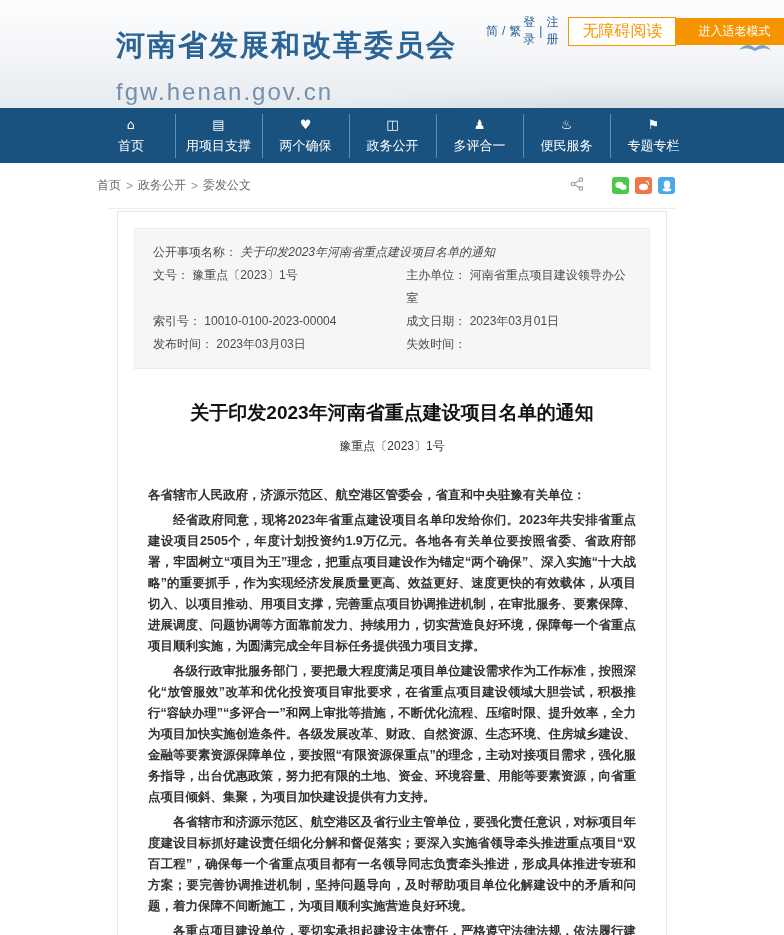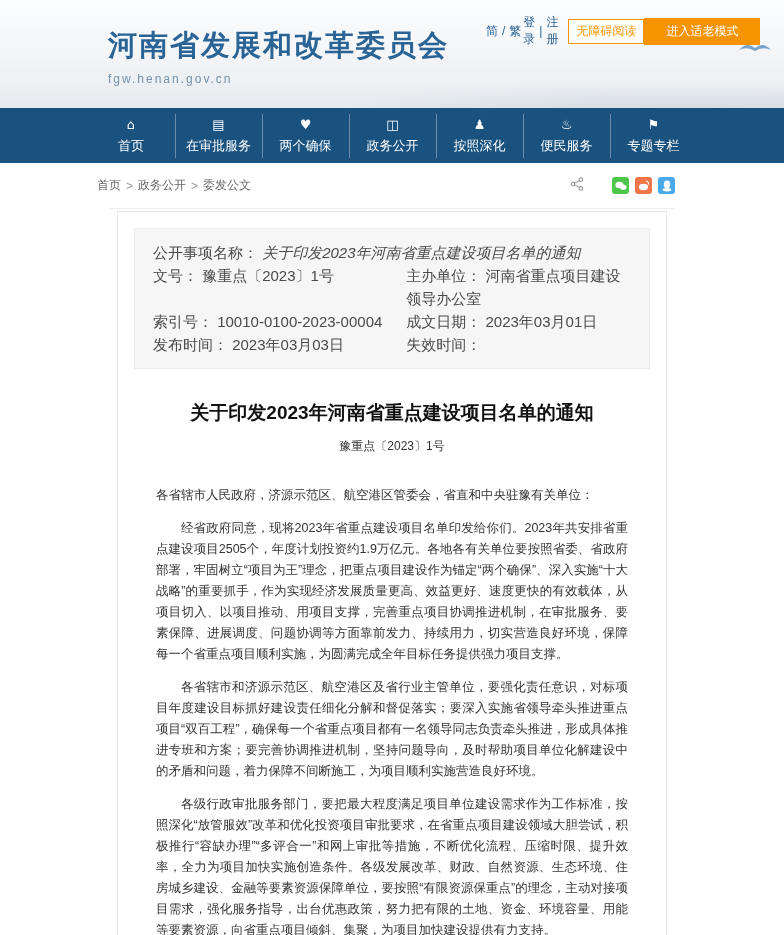--- a/index.html
+++ b/index.html
@@ -8,30 +8,30 @@
 
   
   .banner {
     position:relative; width:784px; height:108px; overflow:hidden;
     background:
       radial-gradient(90% 70% at 88% 120%, rgba(150,168,185,.40), transparent 62%),
       radial-gradient(70% 45% at 8% 125%, rgba(165,180,195,.30), transparent 60%),
       radial-gradient(55% 35% at 45% 130%, rgba(170,185,198,.25), transparent 60%),
       linear-gradient(180deg,#fcfdfe 0%,#f2f4f7 55%,#e6ebef 100%);
   }
-  .logo-block { position:absolute; left:108px; top:26px; }
+  .logo-block { position:absolute; left:116px; top:26px; }
   .site-title { font-size:29px; font-weight:bold; color:#2a6496; letter-spacing:2px; }
-  .site-url { font-size:12px; color:#7490ab; letter-spacing:2px; margin-top:6px; }
+  .site-url { font-size:24px; color:#7490ab; letter-spacing:2px; margin-top:12px; }
 
   .top-right { position:absolute; top:20px; right:76px; width:224px; }
   .top-links { display:flex; align-items:center; justify-content:flex-start; font-size:12px; height:22px; }
   .top-links a { color:#2a6496; text-decoration:none; margin:0 2px; cursor:pointer; }
   .top-links .sep { color:#2a6496; margin:0 2px; }
   .btn-access {
-    margin-left:8px; font-size:12px; padding:3px 7px; background:#fff;
+    margin-left:8px; font-size:16px; padding:3px 13px; background:#fff;
     border:1px solid #f59400; color:#f59400; cursor:pointer; white-space:nowrap;
   }
   .btn-elder {
     font-size:12px; padding:4px 21px; background:#f59400; border:1px solid #f59400;
     color:#fff; cursor:pointer; white-space:nowrap;
   }
   .search-box {
     margin-top:7px; width:222px; height:33px; background:#fff; border:1px solid #d9dde2;
     display:flex; align-items:center; padding:0 8px;
   }
@@ -70,33 +70,33 @@
   .sq-weibo { background:#f0764a; }
   .sq-qq { background:#4aa9e9; }
 
   
   .card {
     width:550px; margin:2px auto 0; background:#fff; border:1px solid #e7e7e7;
     padding:16px 16px 30px; min-height:712px;
   }
   .meta-box {
     background:#f6f6f7; border:1px solid #ededee; padding:12px 18px 12px;
-    font-size:15px; color:#4a4a4a; line-height:23px;
+    font-size:12px; color:#4a4a4a; line-height:23px;
   }
   .meta-row-full { display:block; }
   .meta-grid { display:grid; grid-template-columns:53% 47%; }
   .meta-label { color:#4a4a4a; }
   .meta-val { color:#4a4a4a; }
   .meta-val.italic { font-style:italic; }
 
   .doc-title { text-align:center; font-size:19px; font-weight:bold; color:#111; margin:30px 20px 12px; line-height:27px; }
   .doc-number { text-align:center; font-size:12px; color:#333; margin-bottom:30px; }
 
   .doc-body { font-size:12.5px; color:#333; line-height:21px; text-align:justify; padding:0 10px; }
-  .doc-body p { text-indent:2em; margin:12px; }
+  .doc-body p { text-indent:2em; margin:4px;font-weight:bold; }
   .doc-body .salutation { text-indent:0; }
 </style>
 </head>
 <body>
 
 <div class="page">
 
   <div class="banner">
     <div class="logo-block">
       <div class="site-title">河南省发展和改革委员会</div>
@@ -124,33 +124,33 @@
   </div>
 
   <div class="nav">
     <div class="nav-inner">
       <div class="nav-item">
         <span class="nav-icon">⌂</span>
         <span class="nav-label">首页</span>
       </div>
       <div class="nav-item">
         <span class="nav-icon">▤</span>
-        <span class="nav-label">在审批服务</span>
+        <span class="nav-label">用项目支撑</span>
       </div>
       <div class="nav-item">
         <span class="nav-icon">♥</span>
         <span class="nav-label">两个确保</span>
       </div>
       <div class="nav-item">
         <span class="nav-icon">◫</span>
         <span class="nav-label">政务公开</span>
       </div>
       <div class="nav-item">
         <span class="nav-icon">♟</span>
-        <span class="nav-label">按照深化</span>
+        <span class="nav-label">多评合一</span>
       </div>
       <div class="nav-item">
         <span class="nav-icon">♨</span>
         <span class="nav-label">便民服务</span>
       </div>
       <div class="nav-item">
         <span class="nav-icon">⚑</span>
         <span class="nav-label">专题专栏</span>
       </div>
     </div>
@@ -231,20 +231,20 @@
         </div>
       </div>
     </div>
 
     <h1 class="doc-title">关于印发2023年河南省重点建设项目名单的通知</h1>
     <div class="doc-number">豫重点〔2023〕1号</div>
 
     <div class="doc-body">
       <p class="salutation">各省辖市人民政府，济源示范区、航空港区管委会，省直和中央驻豫有关单位：</p>
       <p>经省政府同意，现将2023年省重点建设项目名单印发给你们。2023年共安排省重点建设项目2505个，年度计划投资约1.9万亿元。各地各有关单位要按照省委、省政府部署，牢固树立“项目为王”理念，把重点项目建设作为锚定“两个确保”、深入实施“十大战略”的重要抓手，作为实现经济发展质量更高、效益更好、速度更快的有效载体，从项目切入、以项目推动、用项目支撑，完善重点项目协调推进机制，在审批服务、要素保障、进展调度、问题协调等方面靠前发力、持续用力，切实营造良好环境，保障每一个省重点项目顺利实施，为圆满完成全年目标任务提供强力项目支撑。</p>
+      <p>各级行政审批服务部门，要把最大程度满足项目单位建设需求作为工作标准，按照深化“放管服效”改革和优化投资项目审批要求，在省重点项目建设领域大胆尝试，积极推行“容缺办理”“多评合一”和网上审批等措施，不断优化流程、压缩时限、提升效率，全力为项目加快实施创造条件。各级发展改革、财政、自然资源、生态环境、住房城乡建设、金融等要素资源保障单位，要按照“有限资源保重点”的理念，主动对接项目需求，强化服务指导，出台优惠政策，努力把有限的土地、资金、环境容量、用能等要素资源，向省重点项目倾斜、集聚，为项目加快建设提供有力支持。</p>
       <p>各省辖市和济源示范区、航空港区及省行业主管单位，要强化责任意识，对标项目年度建设目标抓好建设责任细化分解和督促落实；要深入实施省领导牵头推进重点项目“双百工程”，确保每一个省重点项目都有一名领导同志负责牵头推进，形成具体推进专班和方案；要完善协调推进机制，坚持问题导向，及时帮助项目单位化解建设中的矛盾和问题，着力保障不间断施工，为项目顺利实施营造良好环境。</p>
-      <p>各级行政审批服务部门，要把最大程度满足项目单位建设需求作为工作标准，按照深化“放管服效”改革和优化投资项目审批要求，在省重点项目建设领域大胆尝试，积极推行“容缺办理”“多评合一”和网上审批等措施，不断优化流程、压缩时限、提升效率，全力为项目加快实施创造条件。各级发展改革、财政、自然资源、生态环境、住房城乡建设、金融等要素资源保障单位，要按照“有限资源保重点”的理念，主动对接项目需求，强化服务指导，出台优惠政策，努力把有限的土地、资金、环境容量、用能等要素资源，向省重点项目倾斜、集聚，为项目加快建设提供有力支持。</p>
       <p>各重点项目建设单位，要切实承担起建设主体责任，严格遵守法律法规，依法履行建设手续，自觉接受行政监督，科学加强项目管理，积极筹措建设资金，着力抓好工程质量和安全生产，严格落实污染防控要求，推动项目尽早复工开工、加快建设、如期建成，确保年度建设目标任务圆满完成。按照有关规定，每月25日前，要通过河南省重点项目“四库”（储备库、拟开库、在建库、竣工库）平台系统，及时准确地填报项目建设信息，客观真实地反映项目进度和存在问题，为省政府和各级党委、政府有效加强协调调度提供可靠参考。</p>
 
     </div>
   </div>
 
 </div>
 
 </body></html>

